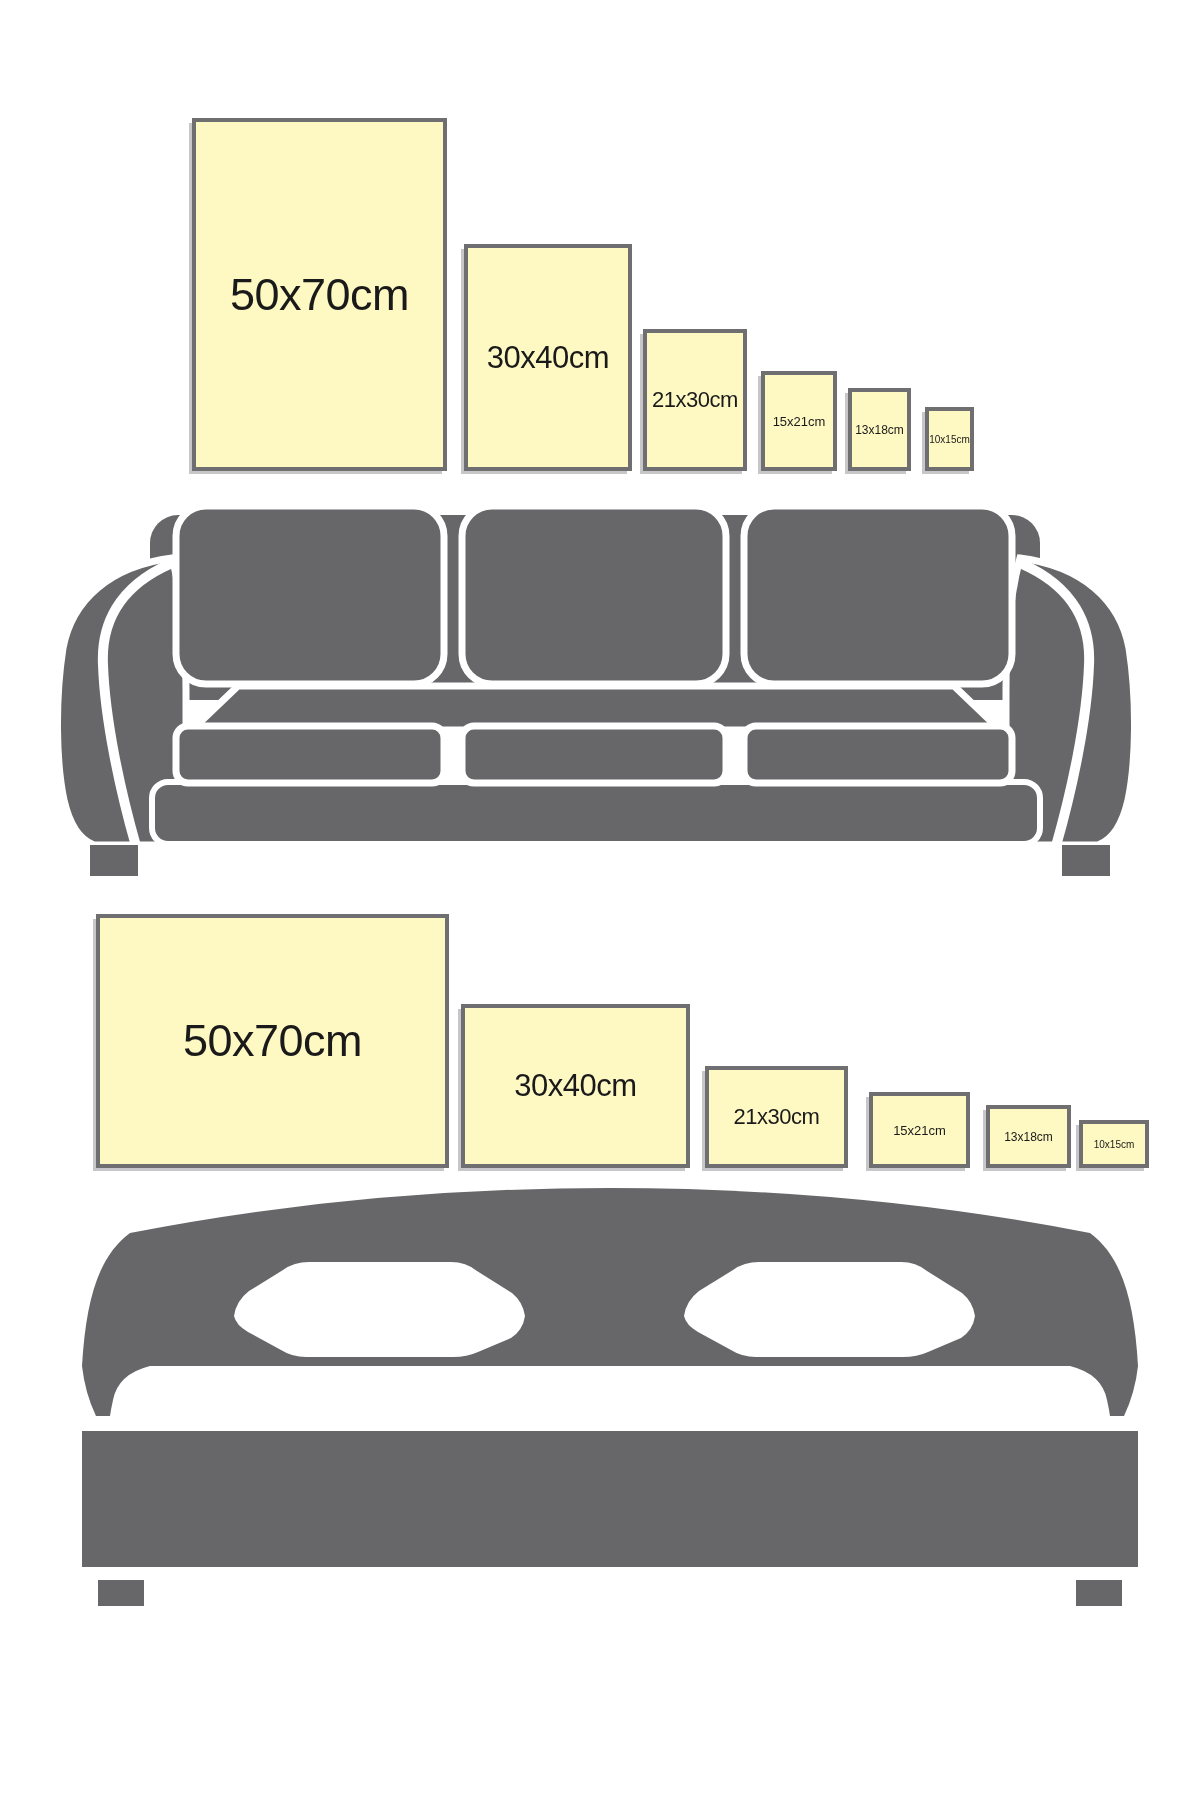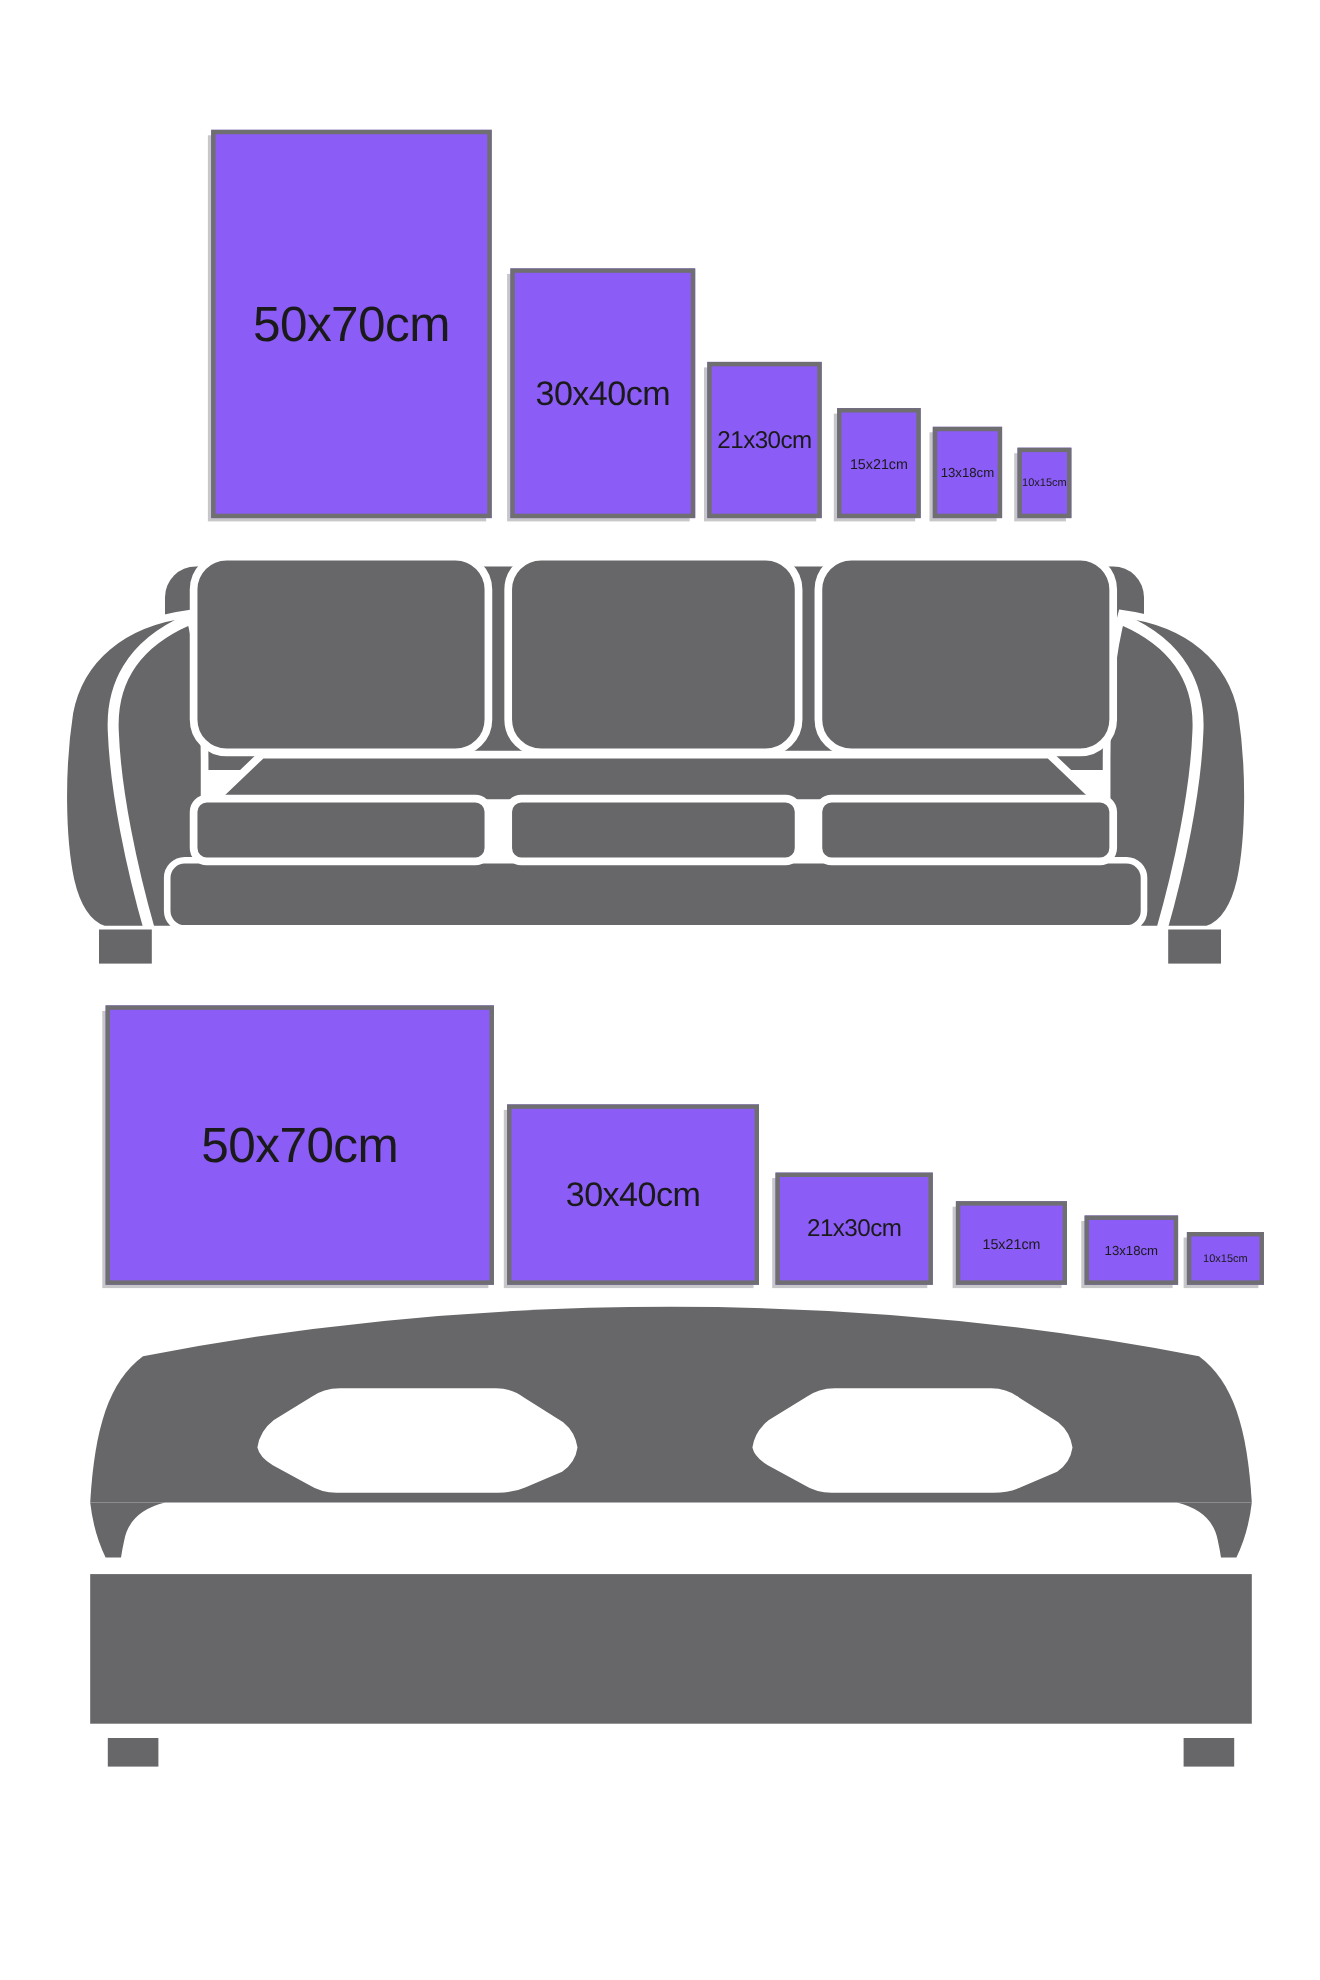--- a/index.html
+++ b/index.html
@@ -1,21 +1,21 @@
 <!DOCTYPE html>
 <html><head>
 <meta charset="utf-8">
 <style>
   html,body{margin:0;padding:0;background:#fff;}
   #canvas{
     position:relative;width:1200px;height:1800px;background:#fff;overflow:hidden;
     font-family:"Liberation Sans", sans-serif;
   }
   .frame{
-    position:absolute;box-sizing:border-box;background:#8b5cf6;
+    position:absolute;box-sizing:border-box;background:#fef9c3;
     border:4px solid #6f6f72;
     box-shadow:-4px 4px 0 -1px #c7c7c9;
     display:flex;align-items:center;justify-content:center;
     color:#1a1a1a;letter-spacing:-0.5px;white-space:nowrap;
   }
   
   .f-t1{left:192px;top:118px;width:255px;height:353px;font-size:45px;}
   .f-t2{left:464px;top:244px;width:168px;height:227px;font-size:31px;}
   .f-t3{left:643px;top:329px;width:104px;height:142px;font-size:22px;}
   .f-t4{left:761px;top:371px;width:76px;height:100px;font-size:13px;letter-spacing:0;}

